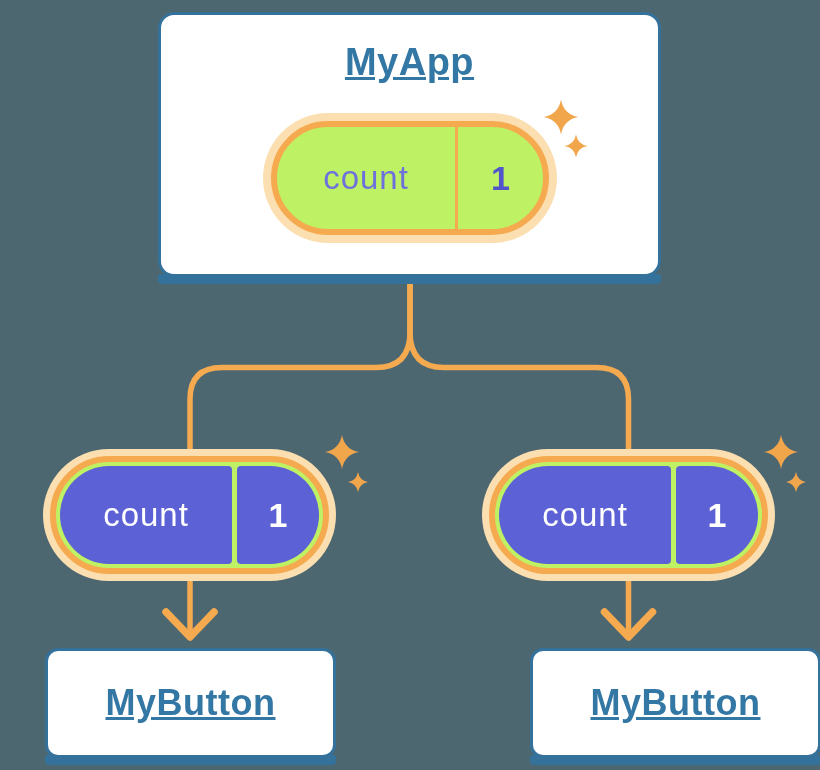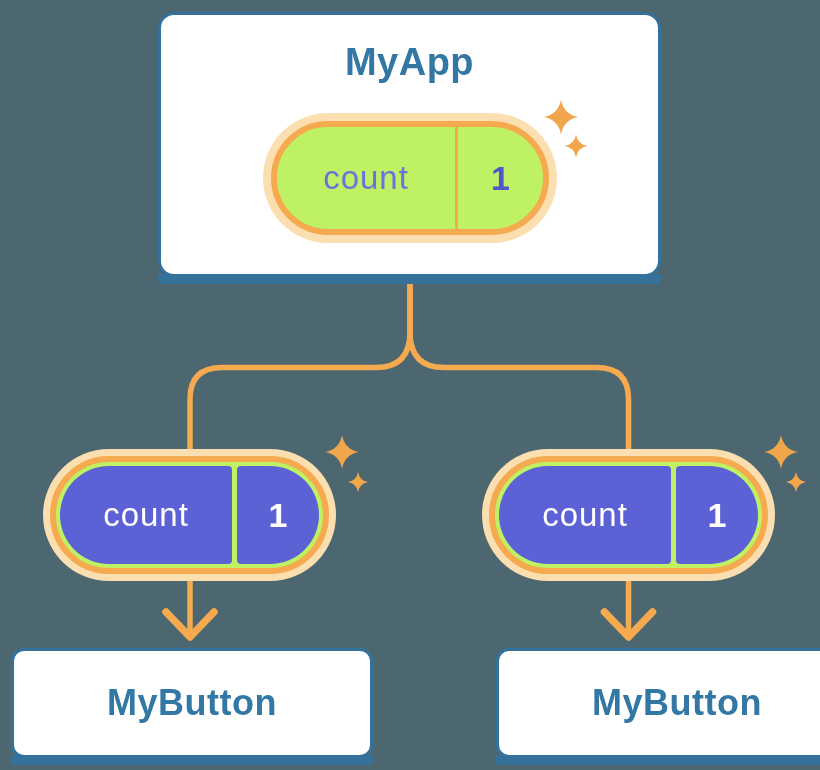--- a/index.html
+++ b/index.html
@@ -29,32 +29,33 @@
     bottom: -10px; height: 10px;
     background: #34719b;
     border-radius: 2px 2px 4px 4px;
   }
   .card-app {
     left: 158px; top: 12px;
     width: 503px; height: 265px;
     border-radius: 16px;
   }
   .card-button {
-    width: 362px; height: 110px;
+    width: 291px; height: 110px;
     top: 648px;
     border-radius: 13px;
-    display: flex; align-items: center; justify-content: center;
+    display: flex; align-items: center; justify-content: center; margin-left: 34px;
   }
   .card-button.left  { left: 11px;  }
   .card-button.right { left: 496px; }
 
   .card-title {
     color: #3377a5;
     font-weight: 700;
     letter-spacing: 0.5px;
+    text-decoration: underline;
   }
   .card-app .card-title {
     position: absolute;
     top: 26px; left: 0; width: 100%;
     text-align: center;
     font-size: 38px;
   }
   .card-button .card-title { font-size: 36px; }
 
   

